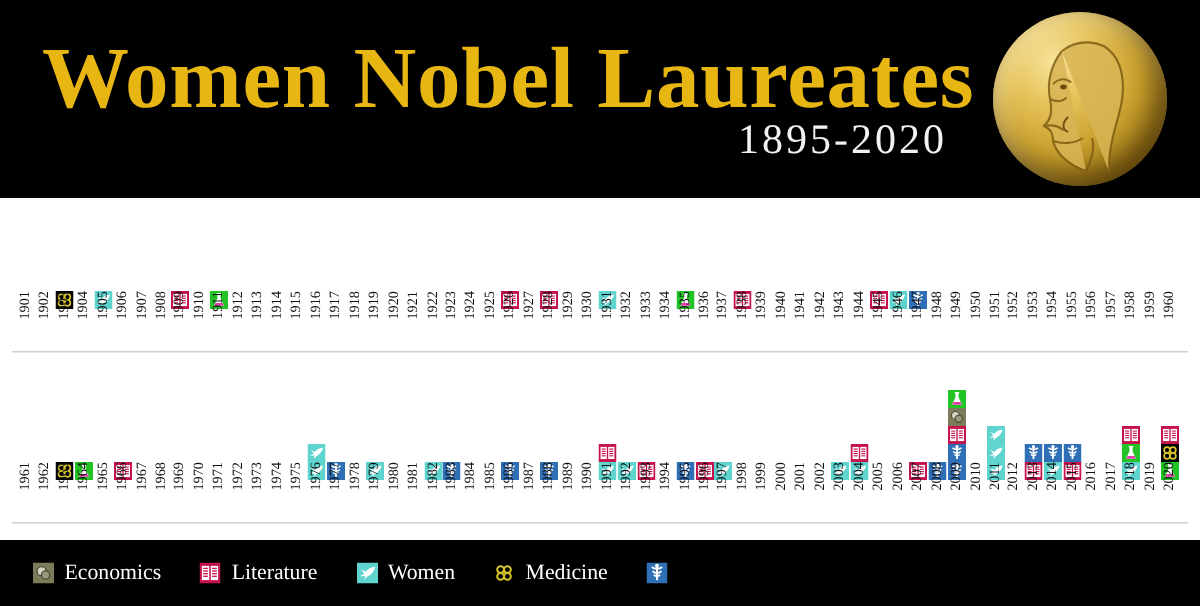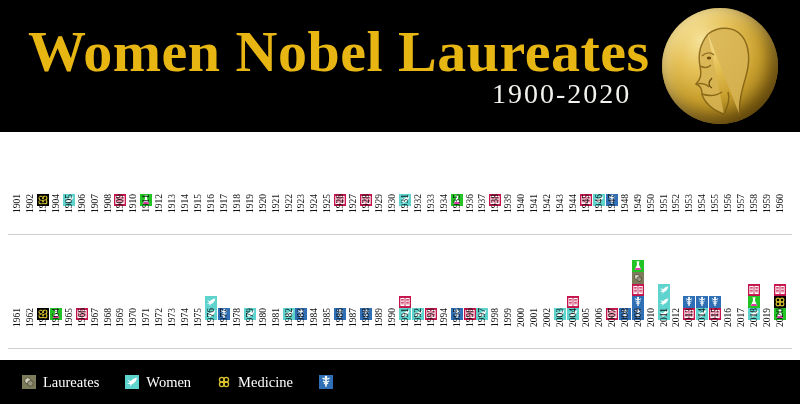--- a/index.html
+++ b/index.html
@@ -42,21 +42,21 @@
   .lg .ic{width:14px;height:14px;margin-right:7px;}
   .lg span{font-family:"Liberation Serif",serif;font-size:14.5px;color:#fff;white-space:nowrap;}
 </style>
 </head>
 <body>
 
 <div id="page">
 
   <div id="header">
     <div id="title">Women Nobel Laureates</div>
-    <div id="subtitle">1900-2020</div>
+    <div id="subtitle">1895-2020</div>
     <div id="medal">
       <svg class="face" viewBox="0 0 92 100">
         <g fill="none" stroke="#7d5d12" stroke-width="1.4" opacity=".85">
           <path d="M30 16 C22 26 20 38 22 48 C24 58 22 62 18 66 C22 68 24 70 24 76 C26 84 34 92 46 96" fill="#d9b455"></path>
           <path d="M30 16 C40 8 56 8 64 18 C72 28 72 44 68 58 C64 72 60 86 62 98" fill="#d9b455"></path>
           <path d="M22 48 C26 50 30 50 33 47"></path>
           <path d="M24 38 C28 34 33 34 36 37"></path>
           <path d="M18 66 C23 65 28 66 31 69"></path>
           <path d="M24 76 C30 78 38 78 44 74"></path>
           <path d="M46 96 C50 88 52 80 50 74"></path>
@@ -1067,21 +1067,39 @@
       </div>
   </div>
 
   <div id="legend">
       <div class="lg">
         <svg viewBox="0 0 16 16" class="ic">
           <rect width="16" height="16" fill="#7c7b5a"></rect>
           <circle cx="6.6" cy="6.6" r="3.5" fill="#d6d2c2" stroke="#4b4a36" stroke-width="1"></circle>
           <circle cx="9.6" cy="9.6" r="3.2" fill="#9a977e" stroke="#4b4a36" stroke-width="1"></circle>
         </svg>
-        <span>Laureates</span>
+        <span>Economics</span>
+      </div>
+      <div class="lg">
+        <svg viewBox="0 0 16 16" class="ic">
+          <rect width="16" height="16" fill="#c4144b"></rect>
+          <rect x="1.8" y="2.6" width="5.6" height="10.8" fill="#ffffff"></rect>
+          <rect x="8.6" y="2.6" width="5.6" height="10.8" fill="#ffffff"></rect>
+          <g fill="#c4144b">
+            <rect x="2.8" y="4" width="3.6" height="1"></rect>
+            <rect x="2.8" y="6" width="3.6" height="1"></rect>
+            <rect x="2.8" y="8" width="3.6" height="1"></rect>
+            <rect x="2.8" y="10" width="3.6" height="1"></rect>
+            <rect x="9.6" y="4" width="3.6" height="1"></rect>
+            <rect x="9.6" y="6" width="3.6" height="1"></rect>
+            <rect x="9.6" y="8" width="3.6" height="1"></rect>
+            <rect x="9.6" y="10" width="3.6" height="1"></rect>
+          </g>
+        </svg>
+        <span>Literature</span>
       </div>
       <div class="lg">
         <svg viewBox="0 0 16 16" class="ic">
           <rect width="16" height="16" fill="#5fd4cf"></rect>
           <path d="M13.8 3.2 C11 3.4 8.4 4.8 6.6 7 L3 5.4 L5.6 8.6 L2.2 10.4 L6.4 10.2 L5.4 13.4 L8 10.6 C11 9.4 13.2 6.6 13.8 3.2 Z" fill="#ffffff"></path>
         </svg>
         <span>Women</span>
       </div>
       <div class="lg">
         <svg viewBox="0 0 16 16" class="ic">

